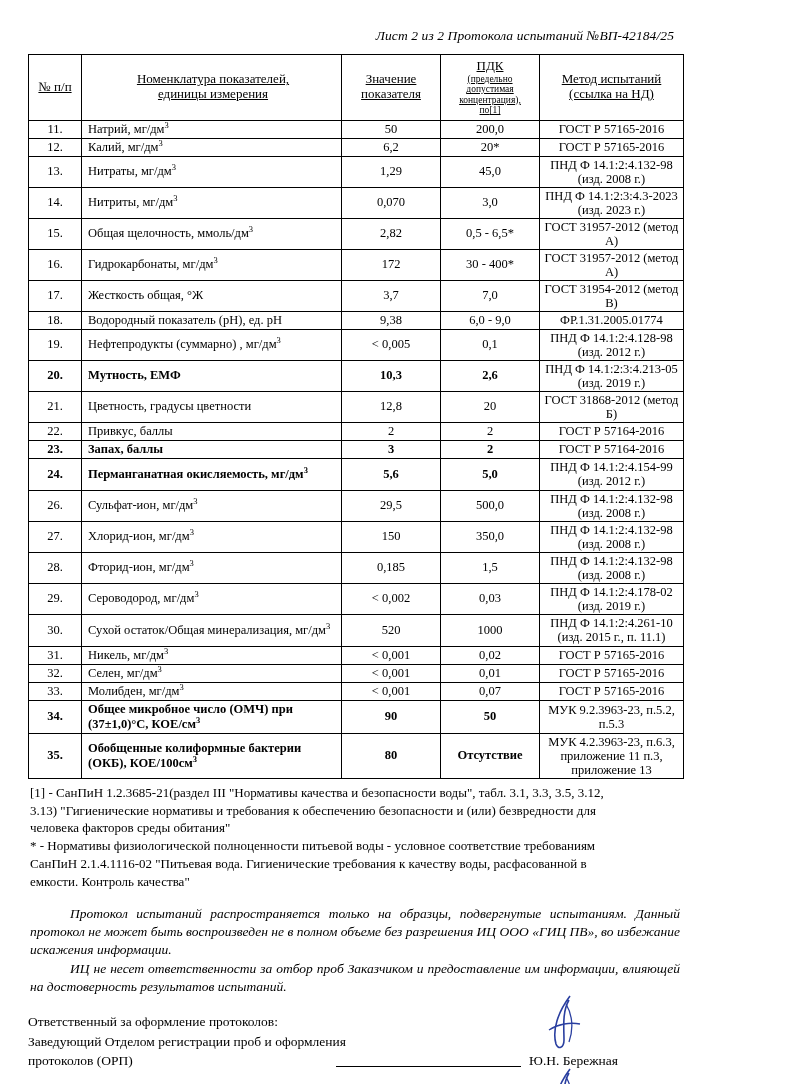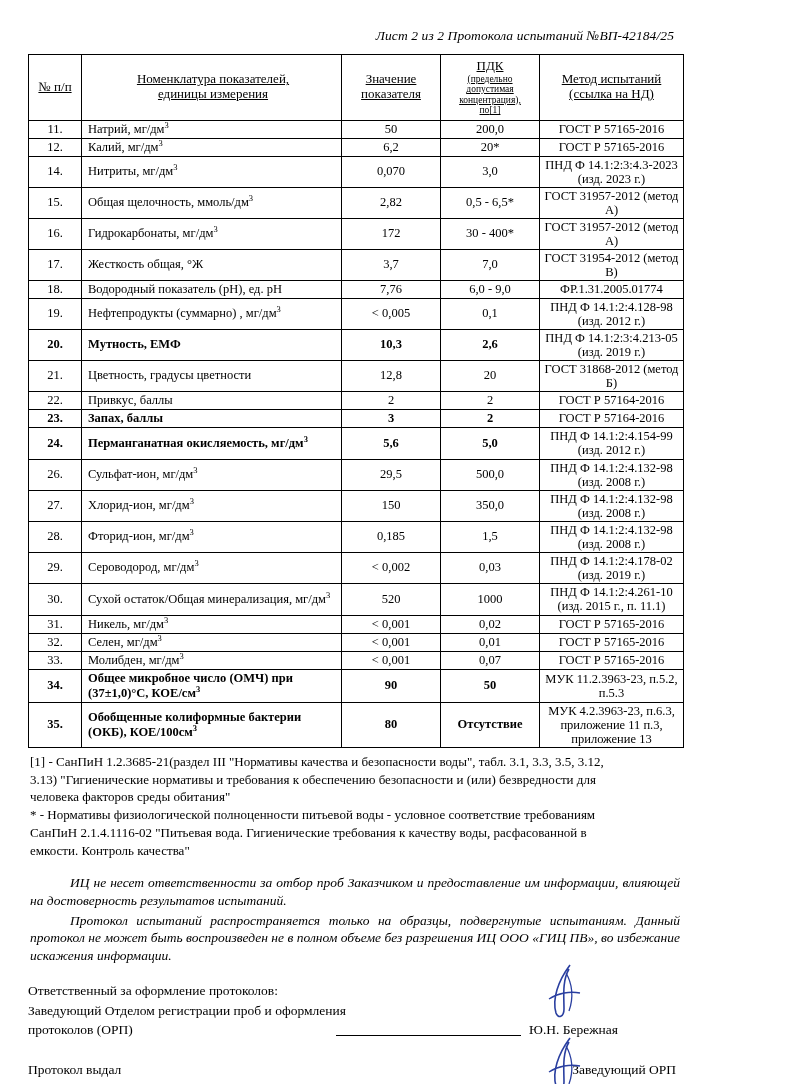--- a/index.html
+++ b/index.html
@@ -152,20 +152,27 @@
           <td class="col-met center method">ГОСТ Р 57165-2016</td>
         </tr>
         <tr>
           <td class="col-no center">12.</td>
           <td class="col-name name"><span>Калий, мг/дм</span><sup>3</sup></td>
           <td class="col-val center">6,2</td>
           <td class="col-pdk center">20*</td>
           <td class="col-met center method">ГОСТ Р 57165-2016</td>
         </tr>
         <tr>
+          <td class="col-no center">13.</td>
+          <td class="col-name name"><span>Нитраты, мг/дм</span><sup>3</sup></td>
+          <td class="col-val center">1,29</td>
+          <td class="col-pdk center">45,0</td>
+          <td class="col-met center method">ПНД Ф 14.1:2:4.132-98 (изд. 2008 г.)</td>
+        </tr>
+        <tr>
           <td class="col-no center">14.</td>
           <td class="col-name name"><span>Нитриты, мг/дм</span><sup>3</sup></td>
           <td class="col-val center">0,070</td>
           <td class="col-pdk center">3,0</td>
           <td class="col-met center method">ПНД Ф 14.1:2:3:4.3-2023 (изд. 2023 г.)</td>
         </tr>
         <tr>
           <td class="col-no center">15.</td>
           <td class="col-name name"><span>Общая щелочность, ммоль/дм</span><sup>3</sup></td>
           <td class="col-val center">2,82</td>
@@ -182,21 +189,21 @@
         <tr>
           <td class="col-no center">17.</td>
           <td class="col-name name"><span>Жесткость общая, °Ж</span></td>
           <td class="col-val center">3,7</td>
           <td class="col-pdk center">7,0</td>
           <td class="col-met center method">ГОСТ 31954-2012 (метод В)</td>
         </tr>
         <tr>
           <td class="col-no center">18.</td>
           <td class="col-name name"><span>Водородный показатель (рН), ед. рН</span></td>
-          <td class="col-val center">7,76</td>
+          <td class="col-val center">9,38</td>
           <td class="col-pdk center">6,0 - 9,0</td>
           <td class="col-met center method">ФР.1.31.2005.01774</td>
         </tr>
         <tr>
           <td class="col-no center">19.</td>
           <td class="col-name name"><span>Нефтепродукты (суммарно) , мг/дм</span><sup>3</sup></td>
           <td class="col-val center">&lt; 0,005</td>
           <td class="col-pdk center">0,1</td>
           <td class="col-met center method">ПНД Ф 14.1:2:4.128-98 (изд. 2012 г.)</td>
         </tr>
@@ -289,21 +296,21 @@
           <td class="col-name name"><span>Молибден, мг/дм</span><sup>3</sup></td>
           <td class="col-val center">&lt; 0,001</td>
           <td class="col-pdk center">0,07</td>
           <td class="col-met center method">ГОСТ Р 57165-2016</td>
         </tr>
         <tr class="tall">
           <td class="col-no center bold">34.</td>
           <td class="col-name name bold"><span>Общее микробное число (ОМЧ) при (37±1,0)°С, КОЕ/см</span><sup>3</sup></td>
           <td class="col-val center bold">90</td>
           <td class="col-pdk center bold">50</td>
-          <td class="col-met center method">МУК 11.2.3963-23, п.5.2, п.5.3</td>
+          <td class="col-met center method">МУК 9.2.3963-23, п.5.2, п.5.3</td>
         </tr>
         <tr class="tall">
           <td class="col-no center bold">35.</td>
           <td class="col-name name bold"><span>Обобщенные колиформные бактерии (ОКБ), КОЕ/100см</span><sup>3</sup></td>
           <td class="col-val center bold">80</td>
           <td class="col-pdk center bold">Отсутствие</td>
           <td class="col-met center method">МУК 4.2.3963-23, п.6.3, приложение 11 п.3, приложение 13</td>
         </tr>
       </tbody>
   </table>
@@ -311,22 +318,22 @@
   <div class="notes">
     <p>[1] - СанПиН 1.2.3685-21(раздел III "Нормативы качества и безопасности воды", табл. 3.1, 3.3, 3.5, 3.12,</p>
     <p>3.13) "Гигиенические нормативы и требования к обеспечению безопасности и (или) безвредности для</p>
     <p>человека факторов среды обитания"</p>
     <p>* - Нормативы физиологической полноценности питьевой воды - условное соответствие требованиям</p>
     <p>СанПиН 2.1.4.1116-02 "Питьевая вода. Гигиенические требования к качеству воды, расфасованной в</p>
     <p>емкости. Контроль качества"</p>
   </div>
 
   <div class="legal">
+    <p>Протокол испытаний распространяется только на образцы, подвергнутые испытаниям. Данный протокол не может быть воспроизведен не в полном объеме без разрешения ИЦ ООО «ГИЦ ПВ», во избежание искажения информации.</p>
     <p>ИЦ не несет ответственности за отбор проб Заказчиком и предоставление им информации, влияющей на достоверность результатов испытаний.</p>
-    <p>Протокол испытаний распространяется только на образцы, подвергнутые испытаниям. Данный протокол не может быть воспроизведен не в полном объеме без разрешения ИЦ ООО «ГИЦ ПВ», во избежание искажения информации.</p>
   </div>
 
   <div class="sign-block">
     <div class="resp-label">Ответственный за оформление протоколов:</div>
     <div class="org-line">Заведующий Отделом регистрации проб и оформления</div>
     <div class="sign-row">
       <div class="sign-left">протоколов (ОРП)</div>
       <div class="sign-line"></div>
       <div class="sign-name">Ю.Н. Бережная</div>
     </div>

